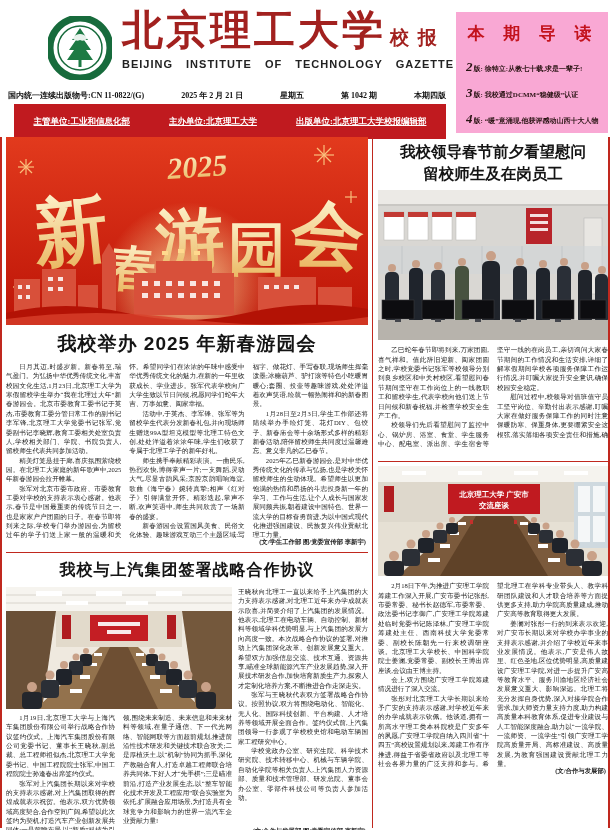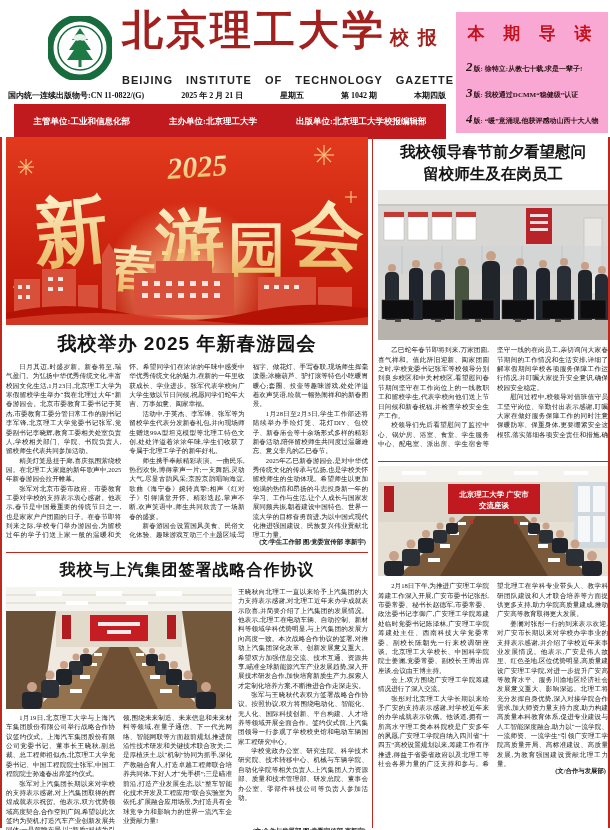--- a/index.html
+++ b/index.html
@@ -7,25 +7,25 @@
         font-family:"Liberation Serif","DejaVu Serif",serif;overflow:hidden;}
 
   
   .masthead{position:absolute;left:0;top:0;width:452px;height:135px;}
   .mast-top{position:absolute;left:48px;top:8px;display:flex;align-items:flex-start;}
   .logo{width:64px;height:64px;margin-top:8px;}
   .mast-titles{margin-left:10px;}
   .cn-title{color:#a2211f;font-weight:900;font-size:41px;line-height:1.1;letter-spacing:3px;white-space:nowrap;}
   .cn-suffix{font-size:19px;letter-spacing:2px;font-weight:900;color:#a2211f;margin-left:4px;}
   .en-title{font-family:"Liberation Sans",sans-serif;font-weight:bold;font-size:11px;color:#222;
-            letter-spacing:1px;word-spacing:9px;margin-top:21px;text-align:left;white-space:nowrap;}
+            letter-spacing:1px;word-spacing:9px;margin-top:5px;text-align:left;white-space:nowrap;}
   .issue-line{position:absolute;left:8px;top:90px;width:438px;display:flex;justify-content:space-between;
               font-weight:bold;font-size:8px;color:#111;white-space:nowrap;align-items:flex-end;}
   .org-bar{position:absolute;left:14px;top:104px;width:432px;height:35px;background:#c01a1f;color:#fff;
-           font-weight:bold;font-size:8.5px;display:flex;align-items:center;justify-content:space-around;white-space:nowrap;}
+           font-weight:bold;font-size:8.5px;display:flex;align-items:center;justify-content:space-around;white-space:nowrap;text-decoration:underline;}
 
   
   .digest{position:absolute;left:456px;top:12px;width:152px;height:121px;background:#f9a8d4;padding:10px 8px 0 10px;box-sizing:border-box;}
   .digest-title{color:#c3121c;font-weight:900;font-size:17px;letter-spacing:7px;text-align:center;
                 font-family:"Liberation Sans",sans-serif;margin-bottom:12px;white-space:nowrap;}
   .digest-item{margin-bottom:8px;color:#2a1414;white-space:nowrap;overflow:hidden;}
   .dnum{font-style:italic;font-size:13px;font-weight:bold;margin-right:1px;}
   .dpage{font-size:7px;font-weight:bold;margin-right:2px;}
   .dtext{font-size:7px;font-weight:bold;}
 

